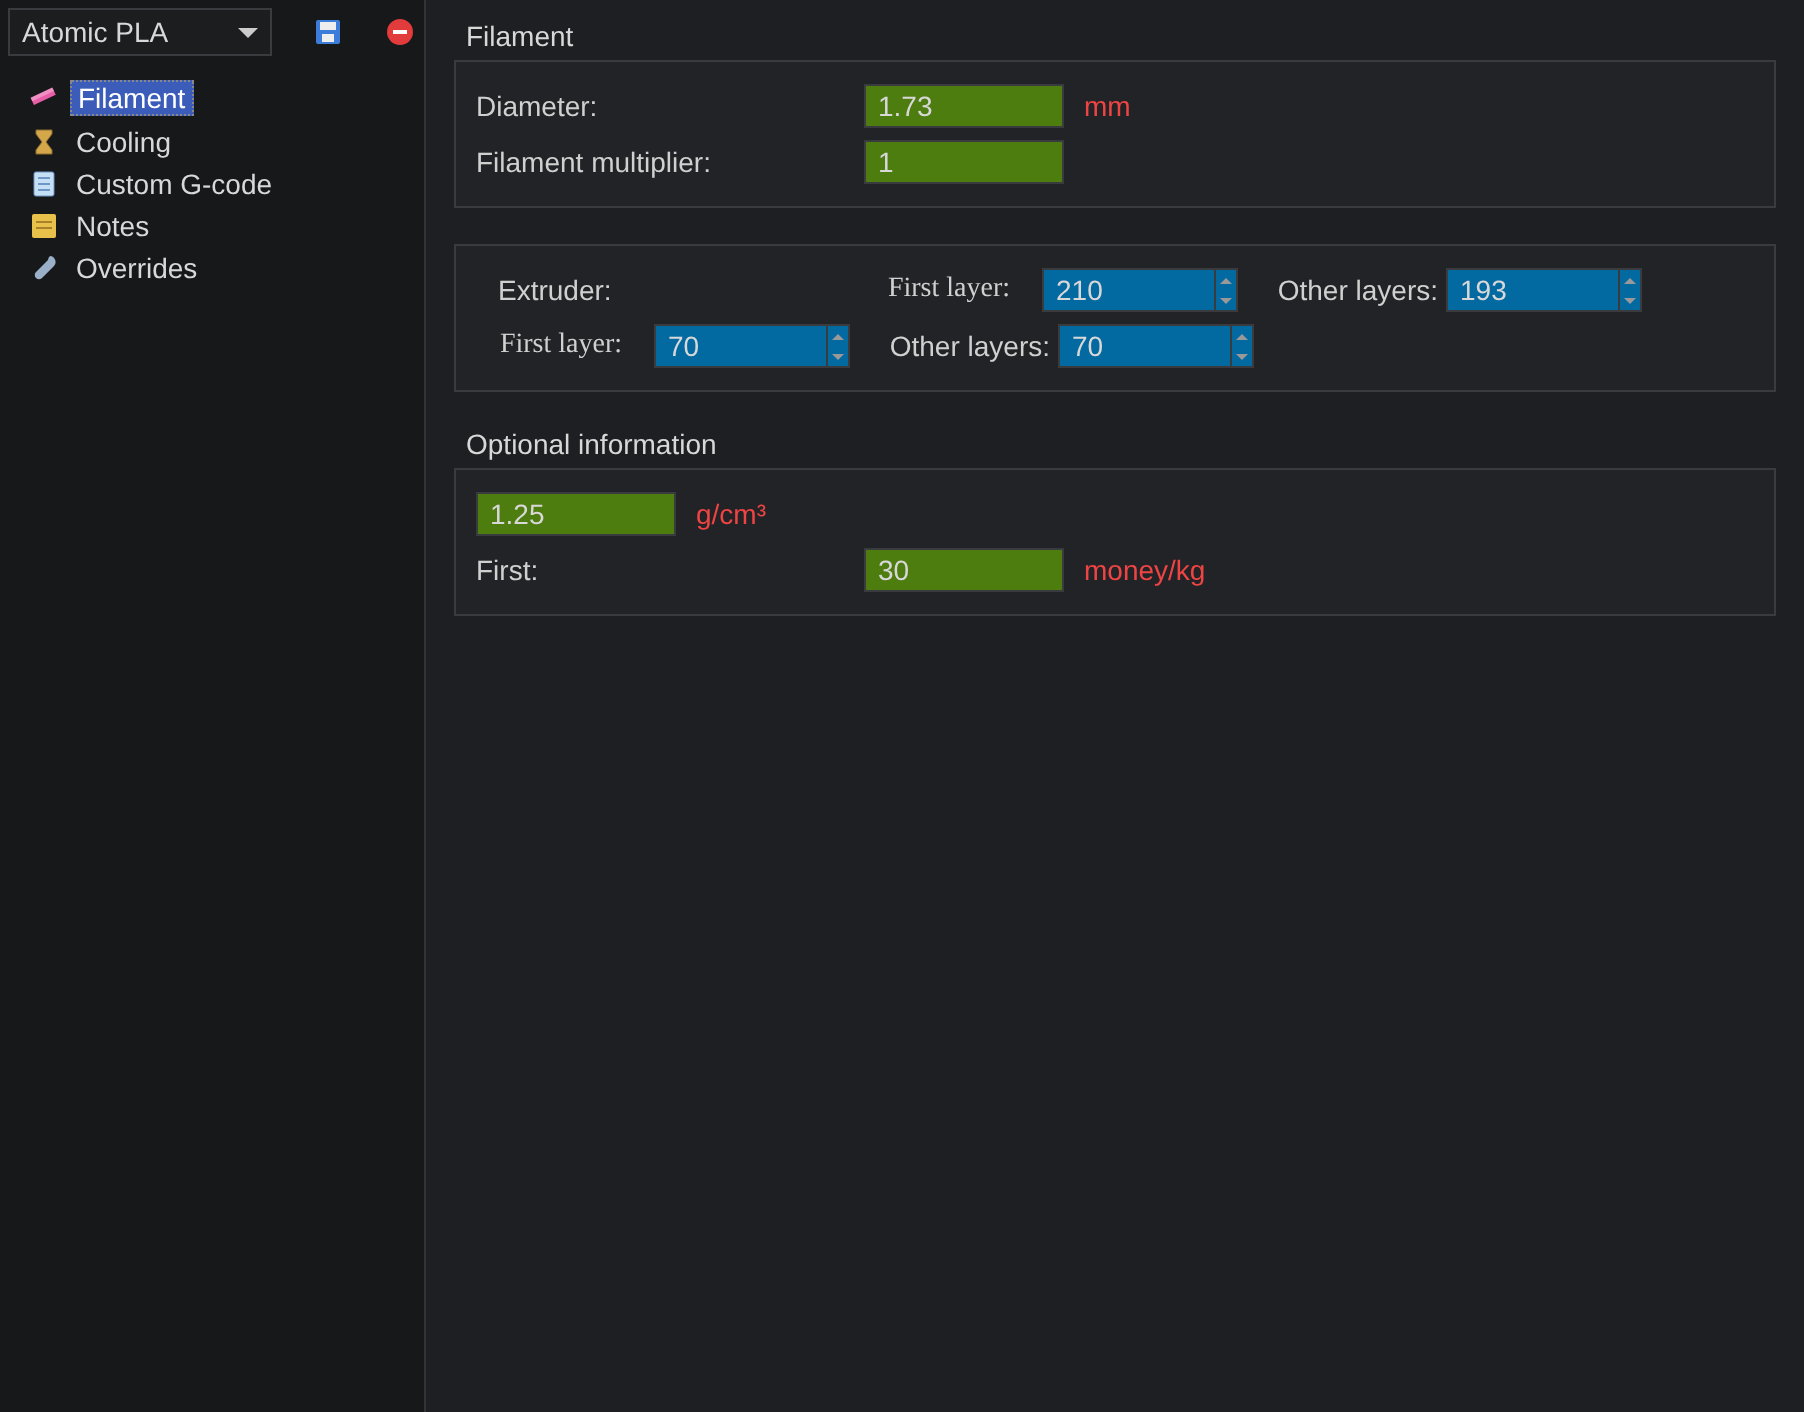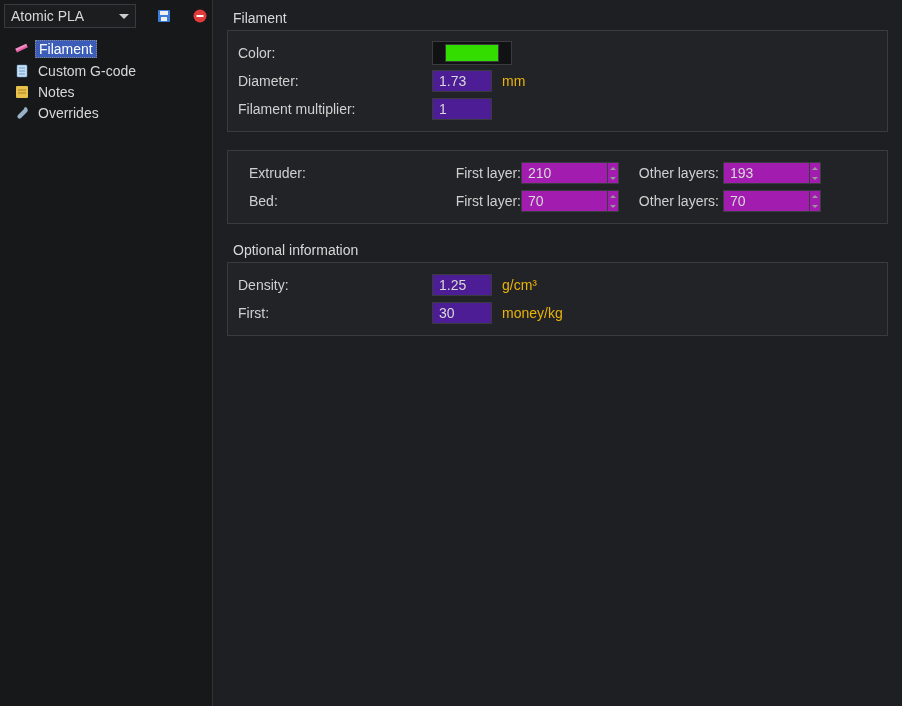--- a/index.html
+++ b/index.html
@@ -122,53 +122,54 @@
       border: 1px solid #3a3b3e;
       cursor: pointer;
     }
     .color-swatch-wrap {
       background: #111214;
       border: 1px solid #3a3b3e;
       padding: 2px 12px;
       display: inline-flex;
     }
     .text-input {
-      background: #4c1d95;
+      background: #4d7c0f;
       border: 1px solid #3a3b3e;
       color: #d8d8d8;
       padding: 2px 6px;
-      width: 60px;
+      width: 100px;
       height: 22px;
     }
     .unit {
       margin-left: 10px;
-      color: #eab308;
+      color: #ef4444;
       text-align: right;
     }
     .temp-row {
       display: flex;
       align-items: center;
       min-height: 28px;
       margin-left: 11px;
     }
     .temp-label {
       width: 194px;
     }
     .sub-label {
       width: 78px;
       text-align: right;
-      padding-right: 0;
+      padding-right: 16px;
+      font-family: Liberation Serif, serif;
     }
     .spinner-input {
       position: relative;
       display: inline-flex;
       align-items: stretch;
       width: 98px;
       height: 22px;
-      background: #a21caf;
+      background: #0369a1;
       border: 1px solid #3a3b3e;
     }
     .spinner-input input {
       background: transparent;
       border: none;
       color: #d8d8d8;
       padding: 2px 6px;
       width: 100%;
       outline: none;
     }
@@ -240,20 +241,28 @@
         <svg width="16" height="16" viewBox="0 0 16 16">
             <rect x="2" y="5" width="12" height="4" transform="rotate(-25 8 8)" fill="#e85fa8"></rect>
             <rect x="2" y="5" width="12" height="2" transform="rotate(-25 8 8)" fill="#fff" opacity="0.3"></rect>
           </svg>
       </span>
       <span class="tree-label">Filament</span>
     </div>
     <div class="tree-item">
       <span class="tree-icon">
         <svg width="16" height="16" viewBox="0 0 16 16">
+            <path d="M4 2 h8 v2 L9 8 L12 12 v2 H4 v-2 L7 8 L4 4 Z" fill="#d4a84a" stroke="#8b6d2f" stroke-width="0.5"></path>
+          </svg>
+      </span>
+      <span class="tree-label">Cooling</span>
+    </div>
+    <div class="tree-item">
+      <span class="tree-icon">
+        <svg width="16" height="16" viewBox="0 0 16 16">
             <rect x="3" y="2" width="10" height="12" rx="1" fill="#c5dff5" stroke="#6f97c4" stroke-width="0.5"></rect>
             <line x1="5" y1="5" x2="11" y2="5" stroke="#6f97c4"></line>
             <line x1="5" y1="8" x2="11" y2="8" stroke="#6f97c4"></line>
             <line x1="5" y1="11" x2="11" y2="11" stroke="#6f97c4"></line>
           </svg>
       </span>
       <span class="tree-label">Custom G-code</span>
     </div>
     <div class="tree-item">
       <span class="tree-icon">
@@ -273,26 +282,20 @@
       </span>
       <span class="tree-label">Overrides</span>
     </div>
   </div>
 </div>
 
 <div class="main">
 
   <div class="section-title">Filament</div>
   <div class="section-box">
-    <div class="row">
-      <span class="label label-col">Color:</span>
-      <span class="color-swatch-wrap">
-        <span class="color-swatch" style="background:#33dd00"></span>
-      </span>
-    </div>
     <div class="row">
       <span class="label label-col">Diameter:</span>
       <input class="text-input" value="1.73" style="">
       <span class="unit">mm</span>
     </div>
     <div class="row">
       <span class="label label-col">Filament multiplier:</span>
       <input class="text-input" value="1" style="">
     </div>
   </div>
@@ -312,21 +315,20 @@
       <span class="label other-label">Other layers:</span>
       <span class="spinner-input">
         <input value="193" style="">
         <span class="spinner-btns">
           <span class="spin-up"></span>
           <span class="spin-down"></span>
         </span>
       </span>
     </div>
     <div class="temp-row">
-      <span class="label temp-label">Bed:</span>
       <span class="label sub-label">First layer:</span>
       <span class="spinner-input">
         <input value="70" style="">
         <span class="spinner-btns">
           <span class="spin-up"></span>
           <span class="spin-down"></span>
         </span>
       </span>
       <span class="gap"></span>
       <span class="label other-label">Other layers:</span>
@@ -336,21 +338,20 @@
           <span class="spin-up"></span>
           <span class="spin-down"></span>
         </span>
       </span>
     </div>
   </div>
 
   <div class="section-title">Optional information</div>
   <div class="section-box">
     <div class="row">
-      <span class="label label-col">Density:</span>
       <input class="text-input" value="1.25" style="">
       <span class="unit">g/cm³</span>
     </div>
     <div class="row">
       <span class="label label-col">First:</span>
       <input class="text-input" value="30" style="">
       <span class="unit">money/kg</span>
     </div>
   </div>
 

